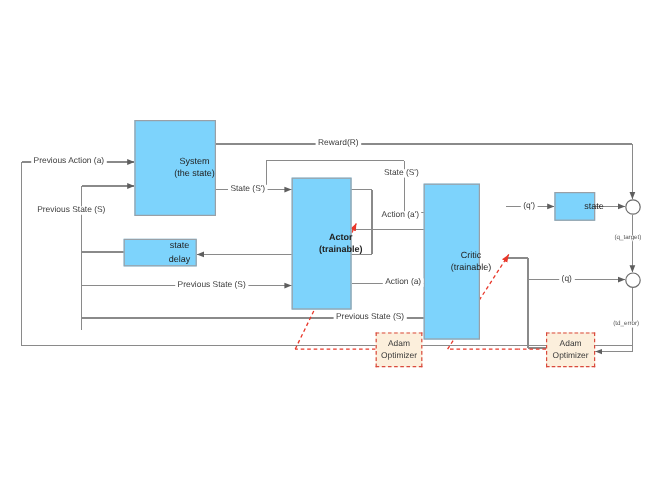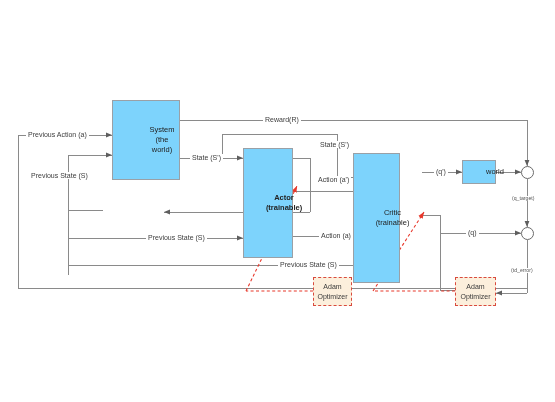--- a/index.html
+++ b/index.html
@@ -147,36 +147,39 @@
       <path d="M432,291 L373,291"></path>
       <path d="M373,291 L424,212" marker-end="url(#ahr)"></path>
 
       <path d="M313,291 L246,291"></path>
       <path d="M246,291 L297,186" marker-end="url(#ahr)"></path>
     </g>
   </svg>
 
   <div class="node" style="left:112px; top:100px; width:68px; height:80px;">
     <span>System</span>
-    <span>(the world)</span>
-  </div>
-
+    <span>(the state)</span>
+  </div>
+
+  <div class="node" style="left:103px; top:199px; width:61px; height:23px;">
+    <span>state delay</span>
+  </div>
 
   <div class="node" style="left:243px; top:148px; width:50px; height:110px;font-weight:bold;">
     <span>Actor</span>
     <span>(trainable)</span>
   </div>
 
   <div class="node" style="left:353px; top:153px; width:47px; height:130px;">
     <span>Critic</span>
     <span>(trainable)</span>
   </div>
 
   <div class="node" style="left:462px; top:160px; width:34px; height:24px;">
-    <span>world</span>
+    <span>state</span>
   </div>
 
   <div class="adam" style="left:313px; top:277px; width:39px; height:29px;">
     <span>Adam</span>
     <span>Optimizer</span>
   </div>
 
   <div class="adam" style="left:455px; top:277px; width:41px; height:29px;">
     <span>Adam</span>
     <span>Optimizer</span>

